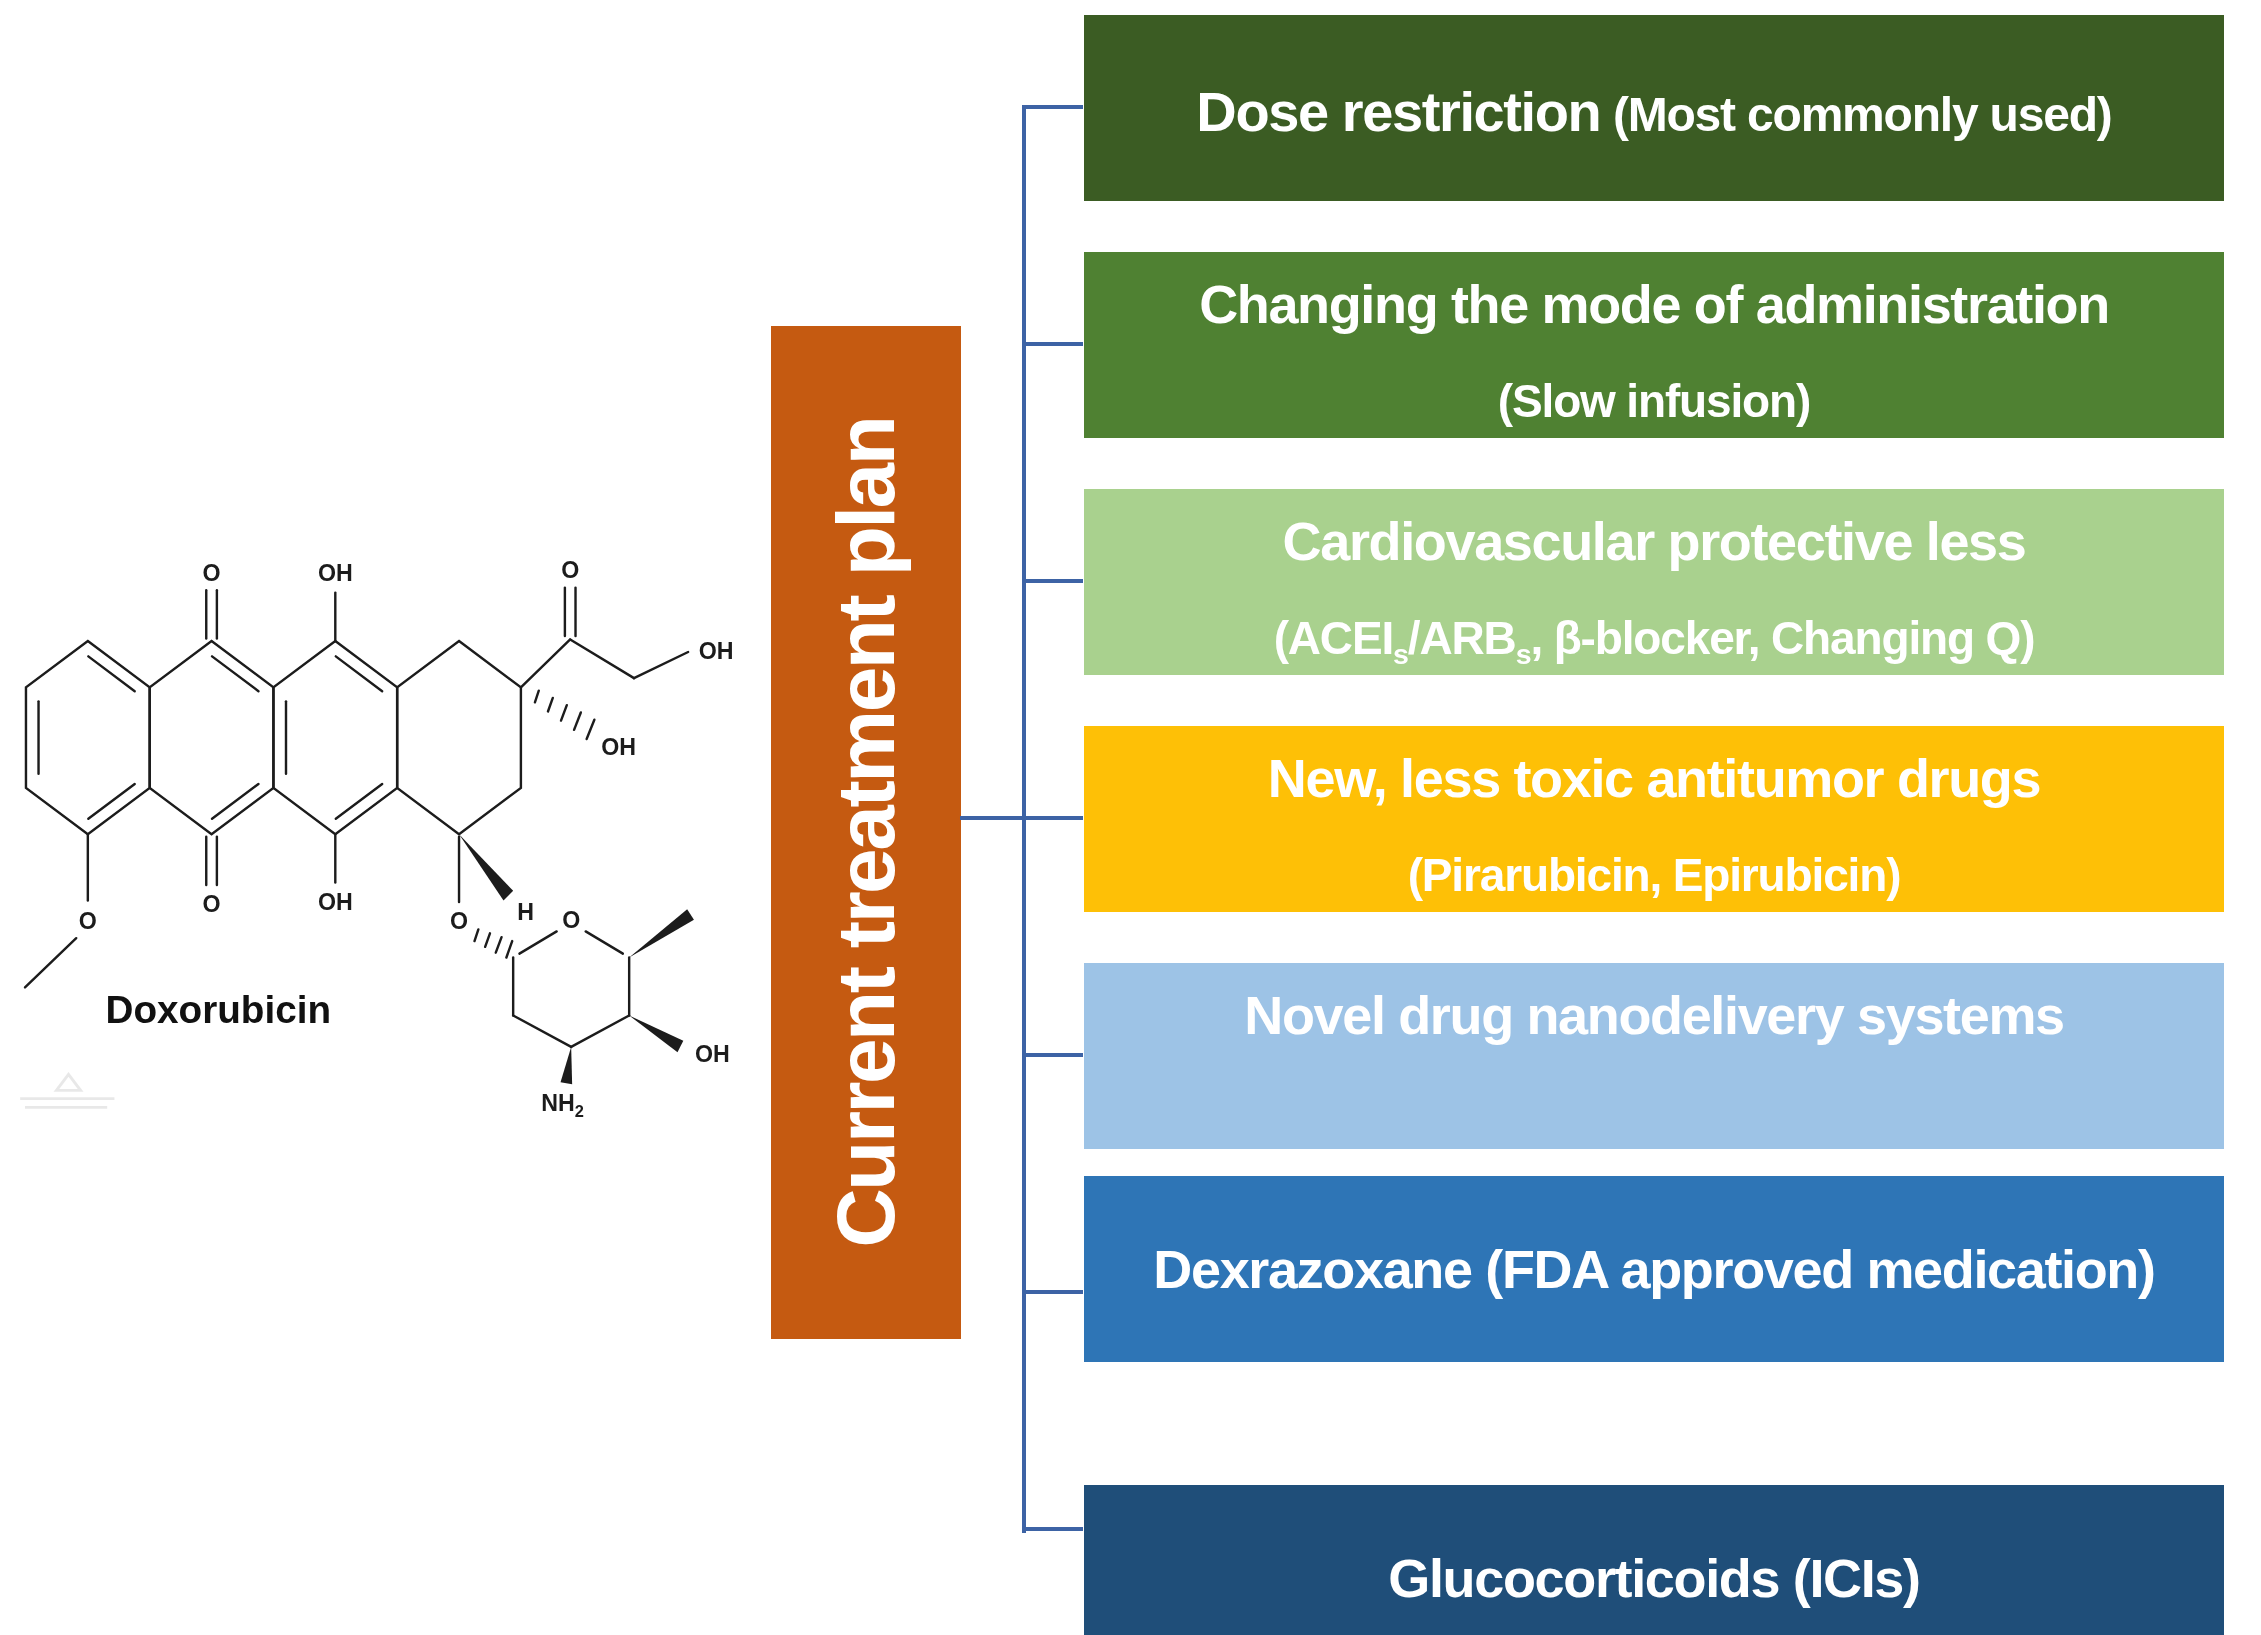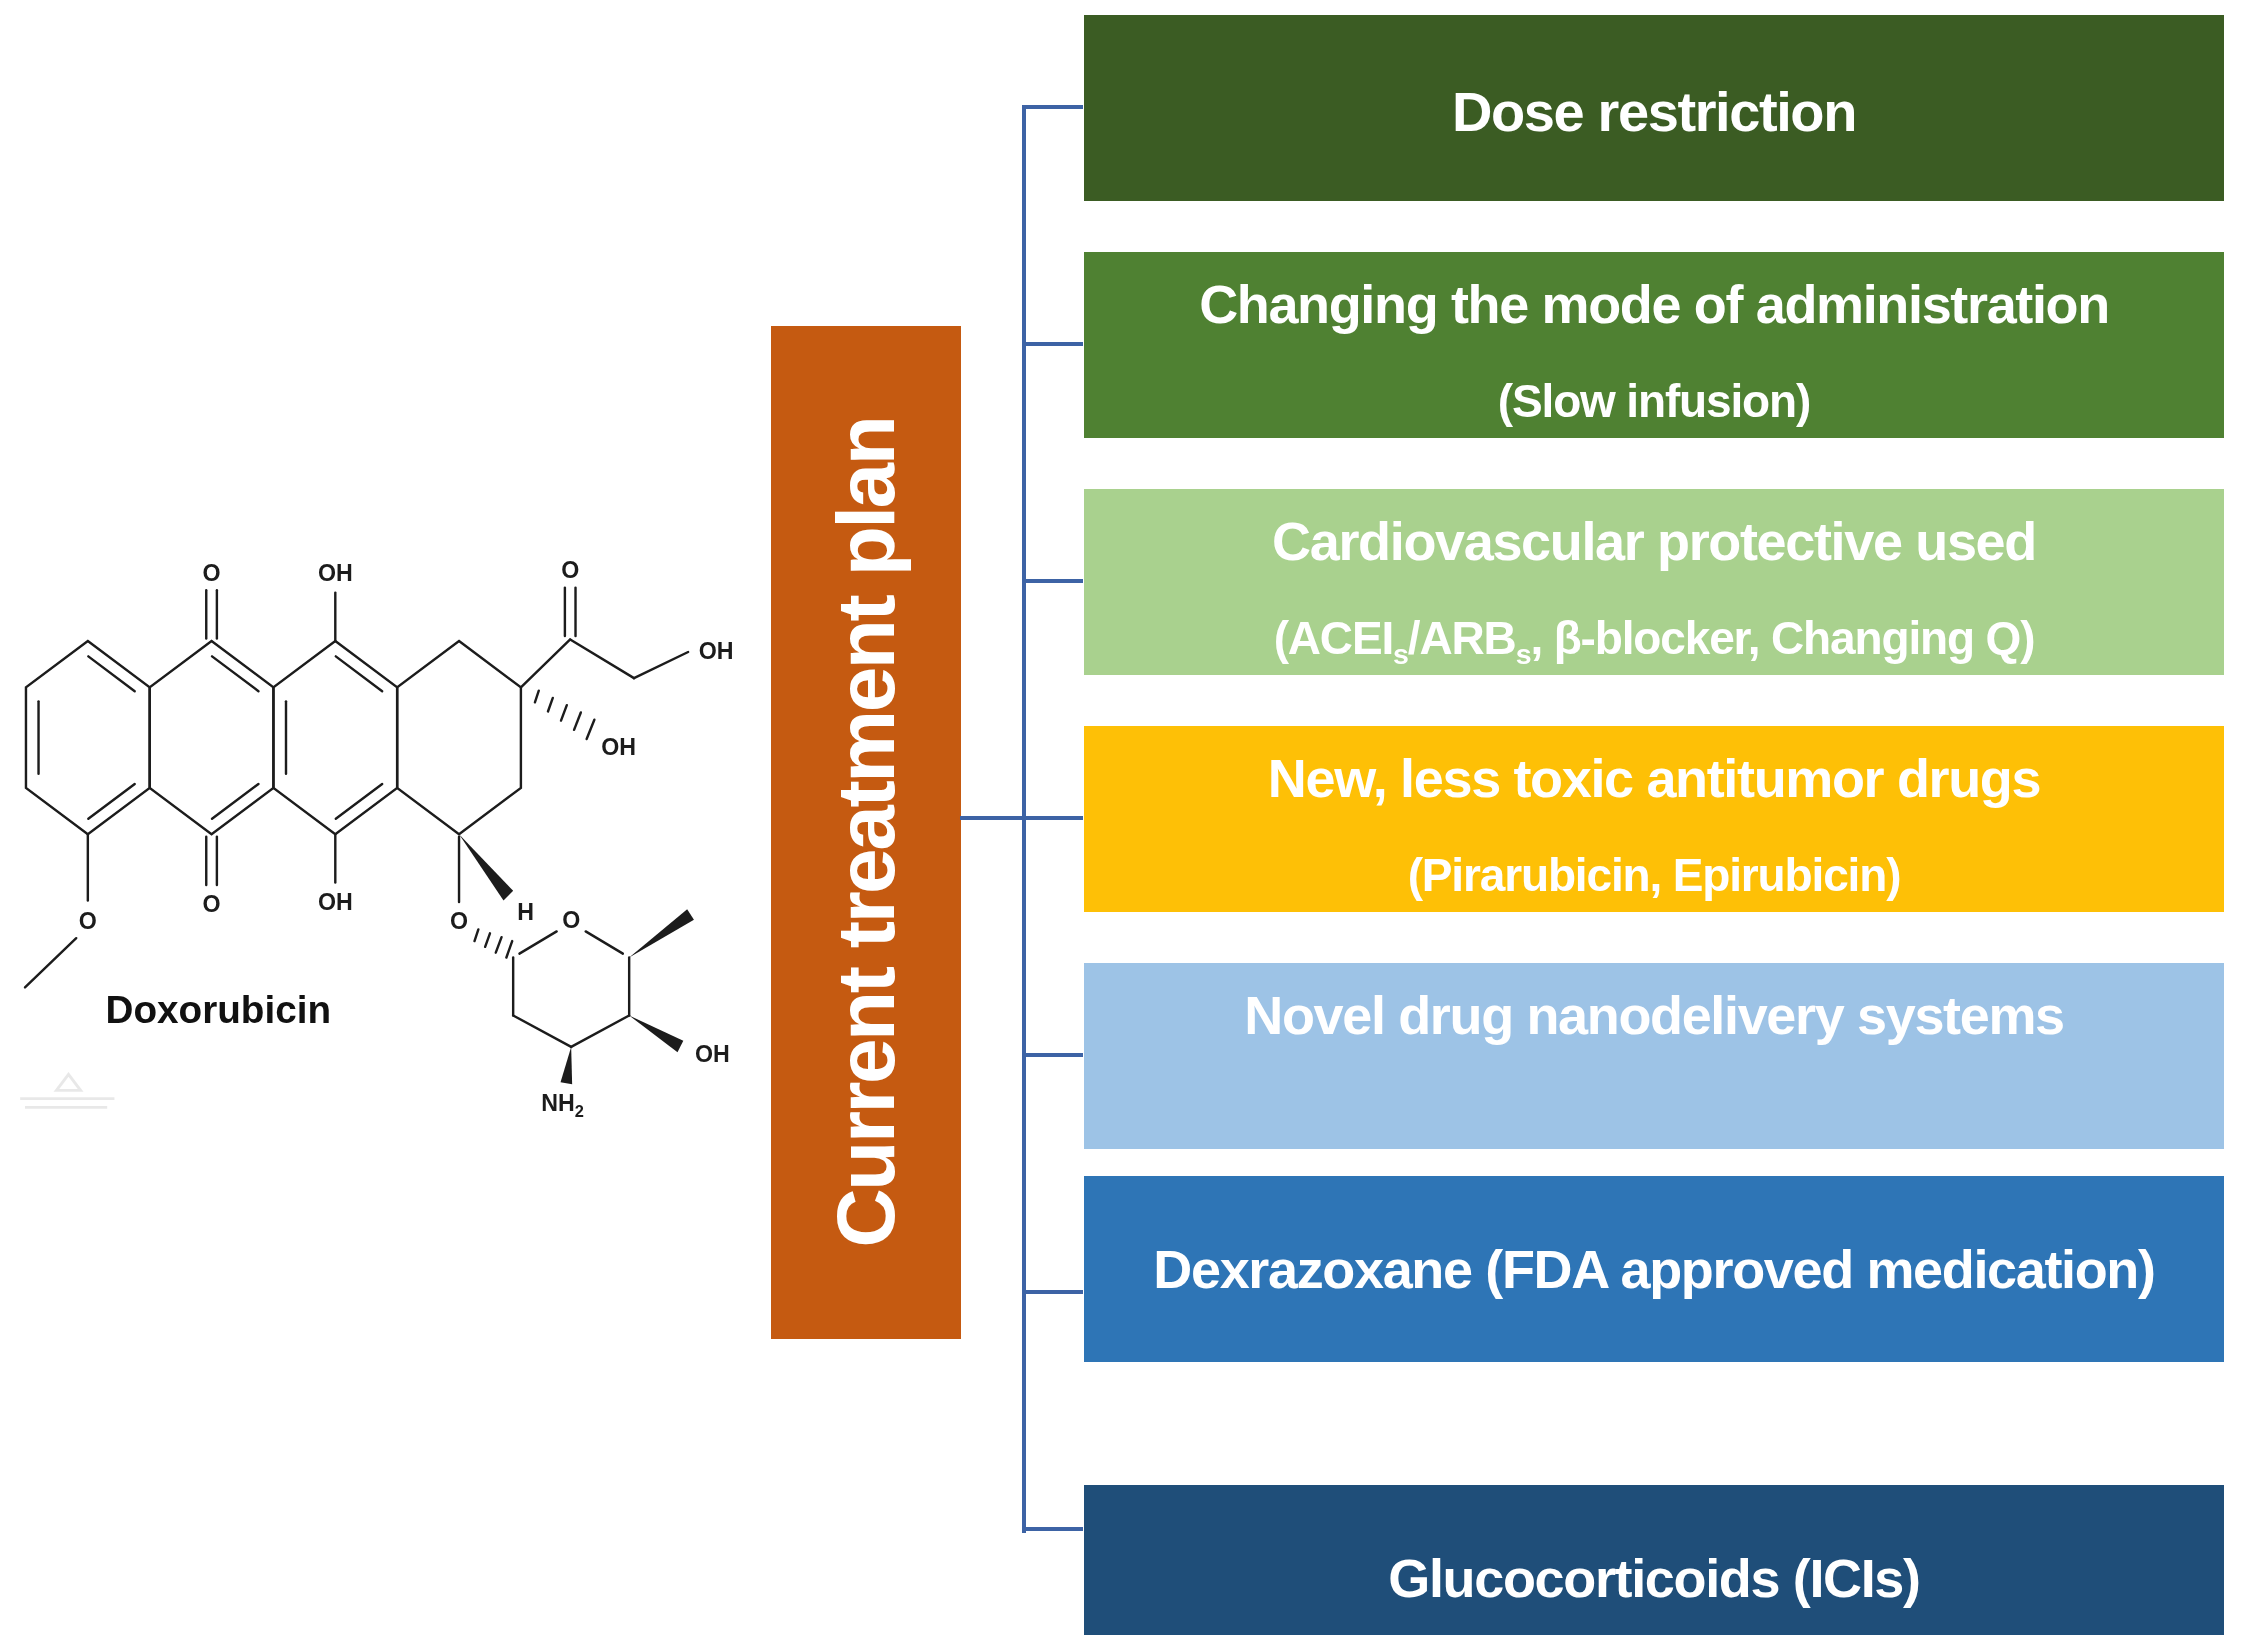--- a/index.html
+++ b/index.html
@@ -152,30 +152,31 @@
   <div class="line" style="left: 1022px; top: 342px; width: 61px; height: 4.4px; background: rgb(61, 99, 165);"></div>
   <div class="line" style="left: 1022px; top: 579px; width: 61px; height: 4.4px; background: rgb(61, 99, 165);"></div>
   <div class="line" style="left: 1022px; top: 816px; width: 61px; height: 4.4px; background: rgb(61, 99, 165);"></div>
   <div class="line" style="left: 1022px; top: 1053px; width: 61px; height: 4.4px; background: rgb(61, 99, 165);"></div>
   <div class="line" style="left: 1022px; top: 1290px; width: 61px; height: 4.4px; background: rgb(61, 99, 165);"></div>
   <div class="line" style="left: 1022px; top: 1527px; width: 61px; height: 4.4px; background: rgb(61, 99, 165);"></div>
 
   <div class="bar inline-mix" style="top: 14.5px; background: rgb(59, 92, 35);">
     <div class="inline-row">
       <span class="main">Dose restriction</span>
+      <span class="sub">(Most commonly used)</span>
     </div>
   </div>
 
   <div class="bar twoline" style="top: 252px; background: rgb(79, 129, 50);">
     <span class="main">Changing the mode of administration</span>
     <span class="sub">(Slow infusion)</span>
   </div>
 
   <div class="bar twoline" style="top: 489px; background: rgb(169, 209, 142);">
-    <span class="main">Cardiovascular protective used</span>
+    <span class="main">Cardiovascular protective less</span>
     <span class="sub"><span>(ACEI</span><span class="subscript">s</span><span>/ARB</span><span class="subscript">s</span><span>, β-blocker, Changing Q)</span></span>
   </div>
 
   <div class="bar twoline" style="top: 726px; background: rgb(254, 192, 6);">
     <span class="main">New, less toxic antitumor drugs</span>
     <span class="sub">(Pirarubicin, Epirubicin)</span>
   </div>
 
   <div class="bar twoline" style="top: 963px; background: rgb(157, 195, 230);">
     <span class="main">Novel drug nanodelivery systems</span>

